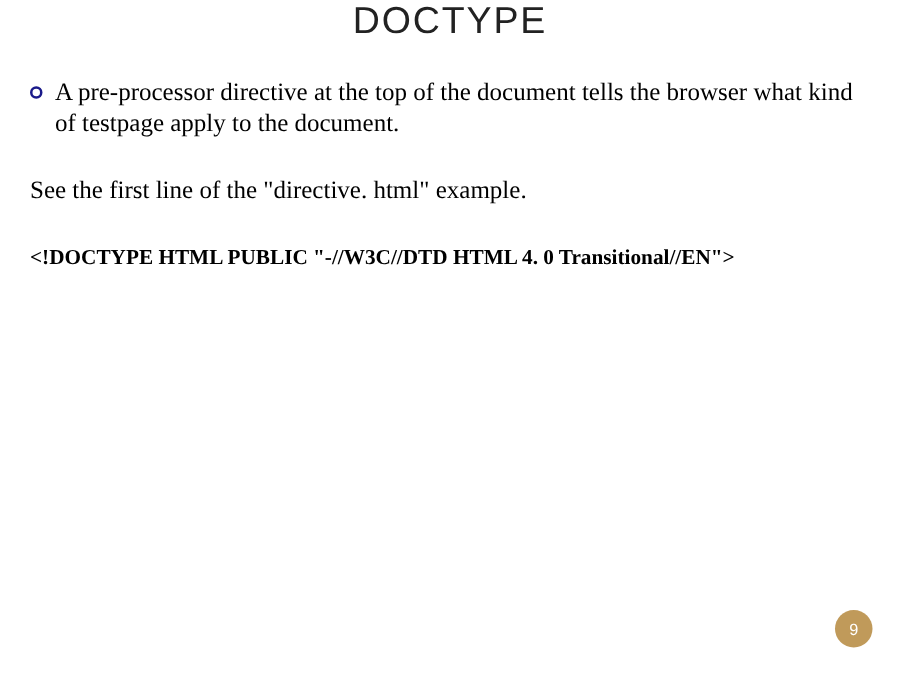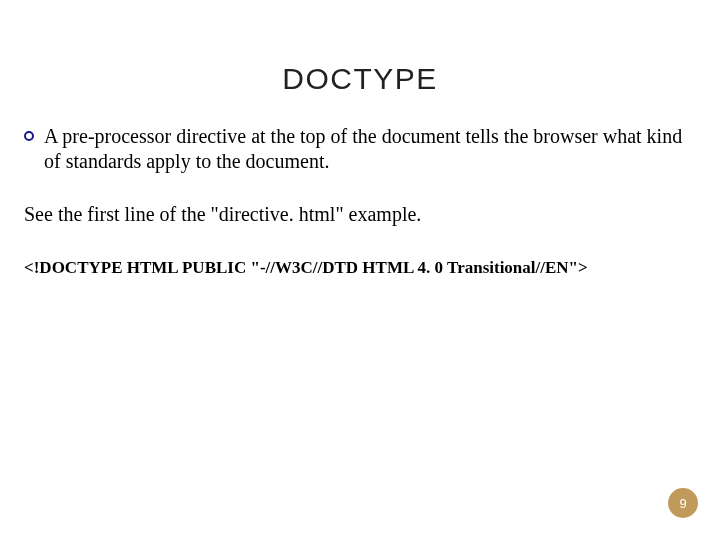--- a/index.html
+++ b/index.html
@@ -16,21 +16,20 @@
     width: 720px;
     height: 540px;
     position: relative;
     box-sizing: border-box;
   }
   .title {
     text-align: center;
     font-size: 30px;
     letter-spacing: 1.5px;
     color: #222;
-    padding-top: 62px;
     font-weight: 400;
     font-family: Arial, Helvetica, sans-serif;
   }
   .body-area {
     padding: 28px 22px 0 24px;
     font-size: 20px;
     color: #000;
     line-height: 1.25;
   }
   .bullet-row {
@@ -77,21 +76,21 @@
 </head>
 <body>
 
 <div class="slide">
   <div class="title">DOCTYPE</div>
 
   <div class="body-area">
 
     <div class="bullet-row">
       <span class="bullet-icon"></span>
-      <span class="bullet-text">A pre-processor directive at the top of the document tells the browser what kind of standards apply to the document.</span>
+      <span class="bullet-text">A pre-processor directive at the top of the document tells the browser what kind of testpage apply to the document.</span>
     </div>
 
     <div class="para">See the first line of the "directive. html" example.</div>
 
     <div class="code-line">&lt;!DOCTYPE HTML PUBLIC "-//W3C//DTD HTML 4. 0 Transitional//EN"&gt;</div>
 
   </div>
 
   <div class="page-number">9</div>
 </div>

